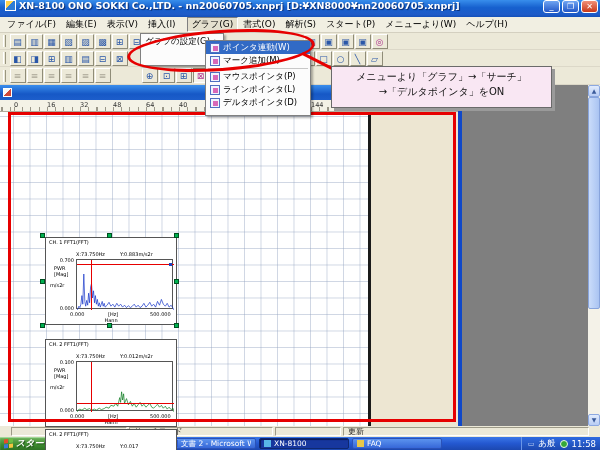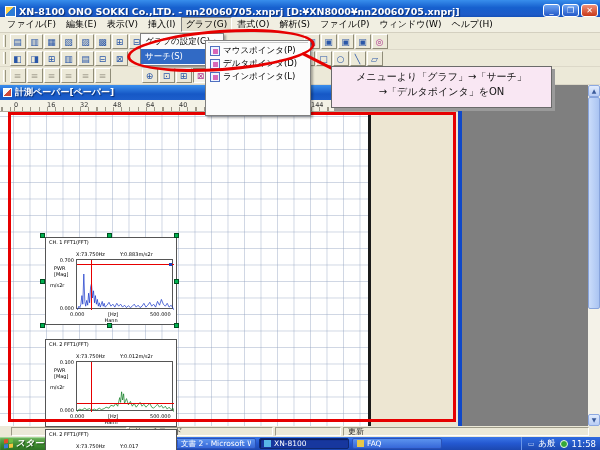--- a/index.html
+++ b/index.html
@@ -2,33 +2,33 @@
 <html><head>
 <meta charset="utf-8">
 <style>
   html,body{margin:0;padding:0;}
   *{box-sizing:border-box;font-family:"DejaVu Sans","Liberation Sans",sans-serif;}
   .screen{position:relative;width:600px;height:450px;overflow:hidden;background:#ECE9D8;}
 
   
   .titlebar{position:absolute;left:0;top:0;width:600px;height:17px;
     background:linear-gradient(180deg,#388EEC 0%,#1660CE 45%,#1E5BC8 85%,#1450B8 100%);
-    display:flex;align-items:flex-end;padding:0 2px;color:#fff;}
+    display:flex;align-items:flex-start;padding:0 2px;color:#fff;}
   .app-icon{width:11px;height:11px;margin:0 3px;background:linear-gradient(135deg,#FFD34D 0 40%,#2E7CD6 40% 100%);border:1px solid #fff;}
   .titlebar .t-text{font-size:9.5px;font-weight:bold;white-space:nowrap;overflow:hidden;text-shadow:1px 1px 1px #0A2A6A;flex:1;}
   .winbtns{display:flex;gap:2px;}
   .winbtn{width:17px;height:13px;border:1px solid #fff;border-radius:3px;
     background:linear-gradient(180deg,#6FA5F2,#2358C8);color:#fff;font-size:8px;line-height:11px;text-align:center;}
   .winbtn.close{background:linear-gradient(180deg,#F09078,#C83818);}
 
   
   .menubar{position:absolute;left:0;top:17px;width:600px;height:16px;background:#F1EFE2;
     border-bottom:1px solid #D4D0C0;display:flex;align-items:center;padding-left:2px;}
   .menu-item{font-size:9px;color:#000;padding:1px 5px;white-space:nowrap;}
-  .menu-item.open{background:#E4E0CE;border:1px solid;border-color:#808080 #fff #fff #808080;padding:0 4px;}
+  .menu-item.open{background:#E4E0CE;border:1px solid;border-color:#808080 #fff #fff #808080;padding:0 4px;margin-left:6px;}
 
   
   .toolrow{position:absolute;left:0;width:600px;height:17px;background:#ECE9D8;border-bottom:1px solid #DCD8C8;display:flex;align-items:center;}
   .grip{width:3px;height:12px;margin:0 3px;border-left:1px solid #fff;border-right:1px solid #9A9680;}
   .tbtn{width:16px;height:15px;margin:0 0.5px;font-size:9px;line-height:14px;text-align:center;color:#2A57A8;
     background:#ECE9D8;border:1px solid;border-color:#FFFFFF #8F8C78 #8F8C78 #FFFFFF;}
   .tbtn.disabled{color:#A8A494;}
   .tbtn.pressed{border-color:#8F8C78 #FFFFFF #FFFFFF #8F8C78;background:#F6F4EA;color:#B03890;}
   .tbtn.colored{color:#B03890;}
 
@@ -141,22 +141,22 @@
   </div>
 
   <div class="menubar" id="menubar">
       <div class="menu-item">ファイル(F)</div>
       <div class="menu-item">編集(E)</div>
       <div class="menu-item">表示(V)</div>
       <div class="menu-item">挿入(I)</div>
       <div class="menu-item open">グラフ(G)</div>
       <div class="menu-item">書式(O)</div>
       <div class="menu-item">解析(S)</div>
-      <div class="menu-item">ファイル(P)</div>
-      <div class="menu-item">ウィンドウ(W)</div>
+      <div class="menu-item">スタート(P)</div>
+      <div class="menu-item">メニューより(W)</div>
       <div class="menu-item">ヘルプ(H)</div>
     </div>
 
   <div class="toolrow" style="top:33px;" id="toolrow1">
       <div class="grip"></div>
       <div class="tbtn">▤</div>
       <div class="tbtn">▥</div>
       <div class="tbtn">▦</div>
       <div class="tbtn">▧</div>
       <div class="tbtn">▨</div>
@@ -203,21 +203,20 @@
       <div class="tbtn">▢</div>
       <div class="tbtn">▥</div>
       <div style="width: 96px;"></div>
       <div class="tbtn colored">▣</div>
       <div class="tbtn colored">▣</div>
       <div class="tbtn colored">▣</div>
     </div>
 
   <div class="childbar">
     <div class="child-icon"></div>
-    <div class="t-text">計測ペーパー[ペーパー]</div>
   </div>
   <div class="ruler" id="ruler">
       <span class="ruler-num" style="left: 14px;">0</span>
       <span class="ruler-num" style="left: 47px;">16</span>
       <span class="ruler-num" style="left: 80px;">32</span>
       <span class="ruler-num" style="left: 113px;">48</span>
       <span class="ruler-num" style="left: 146px;">64</span>
       <span class="ruler-num" style="left: 179px;">40</span>
       <span class="ruler-num" style="left: 212px;">96</span>
       <span class="ruler-num" style="left: 245px;">112</span>
@@ -338,39 +337,43 @@
       <span class="grn"></span>
       <span class="tr-txt">11:58</span>
     </div>
   </div>
 
   <div class="dd1" id="dd1">
       <div class="dd-item">
         <span>グラフの設定(G)</span>
         <span class="arrow">▶</span>
       </div>
+    </div>
+
+  <div class="dd2" id="dd2">
       <div class="dd-item hl">
-        <span>サーチ(S)</span>
-        <span class="arrow">▶</span>
-      </div>
-    </div>
-
-  <div class="dd2" id="dd2">
+        <span class="mi-icon"></span>
+        <span>ポインタ連動(W)</span>
+      </div>
+      <div class="dd-item">
+        <span class="mi-icon"></span>
+        <span>マーク追加(M)</span>
+      </div>
       <div class="dd-sep"></div>
       <div class="dd-item">
         <span class="mi-icon"></span>
         <span>マウスポインタ(P)</span>
       </div>
       <div class="dd-item">
         <span class="mi-icon"></span>
+        <span>ラインポインタ(L)</span>
+      </div>
+      <div class="dd-item">
+        <span class="mi-icon"></span>
         <span>デルタポインタ(D)</span>
-      </div>
-      <div class="dd-item">
-        <span class="mi-icon"></span>
-        <span>ラインポインタ(L)</span>
       </div>
     </div>
 
   <div class="red-line"></div>
   <div class="red-ellipse"></div>
   <div class="red-rect"></div>
   <div class="callout">
     <div>メニューより「グラフ」→「サーチ」</div>
     <div>→「デルタポインタ」をON</div>
   </div>

